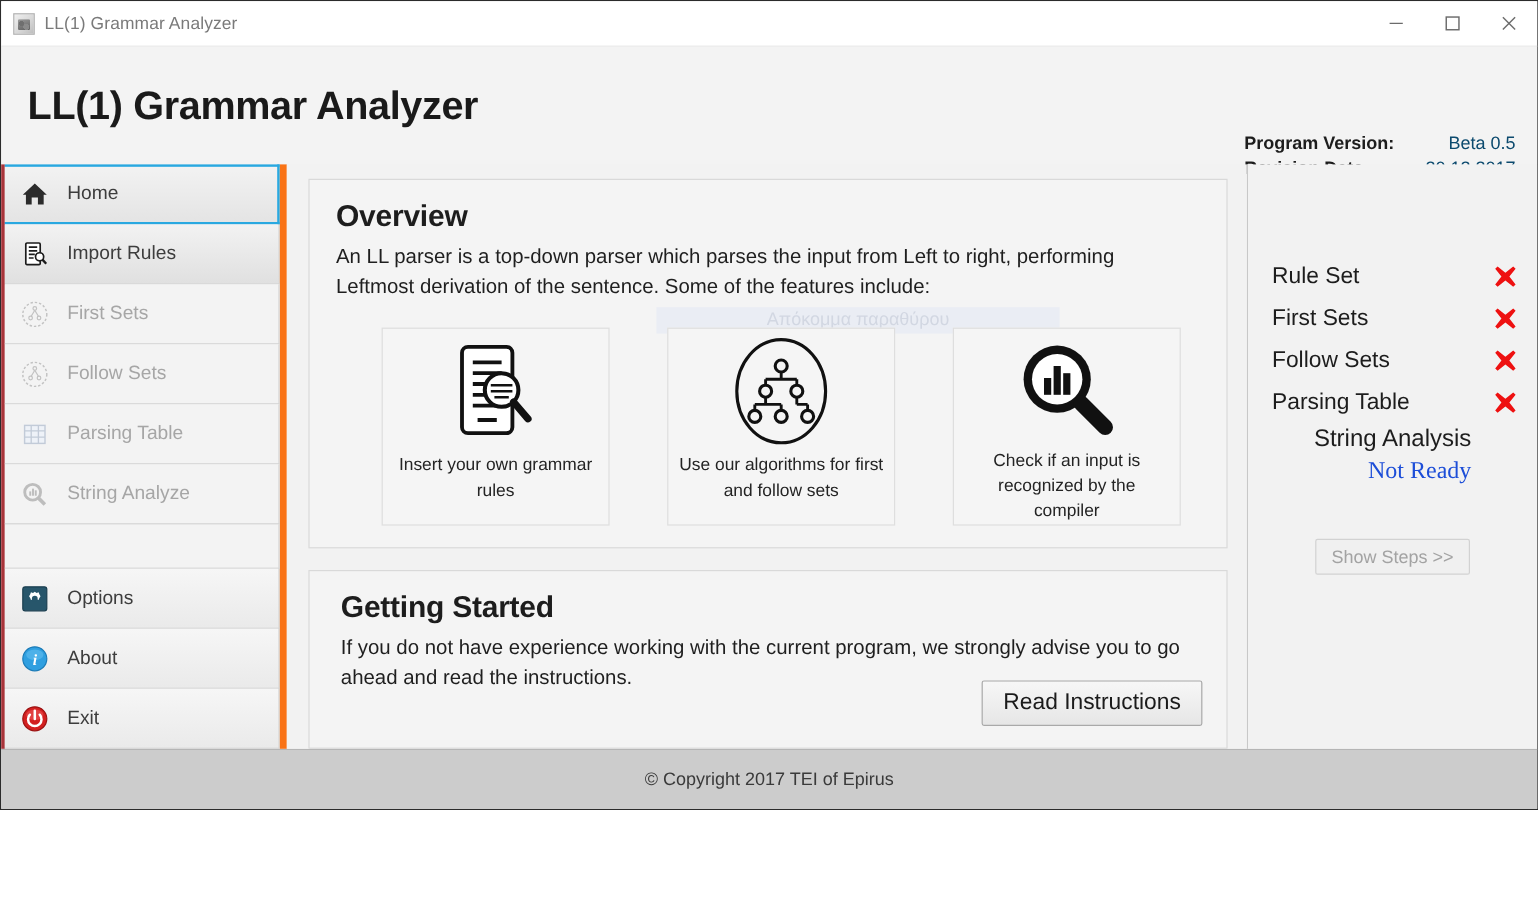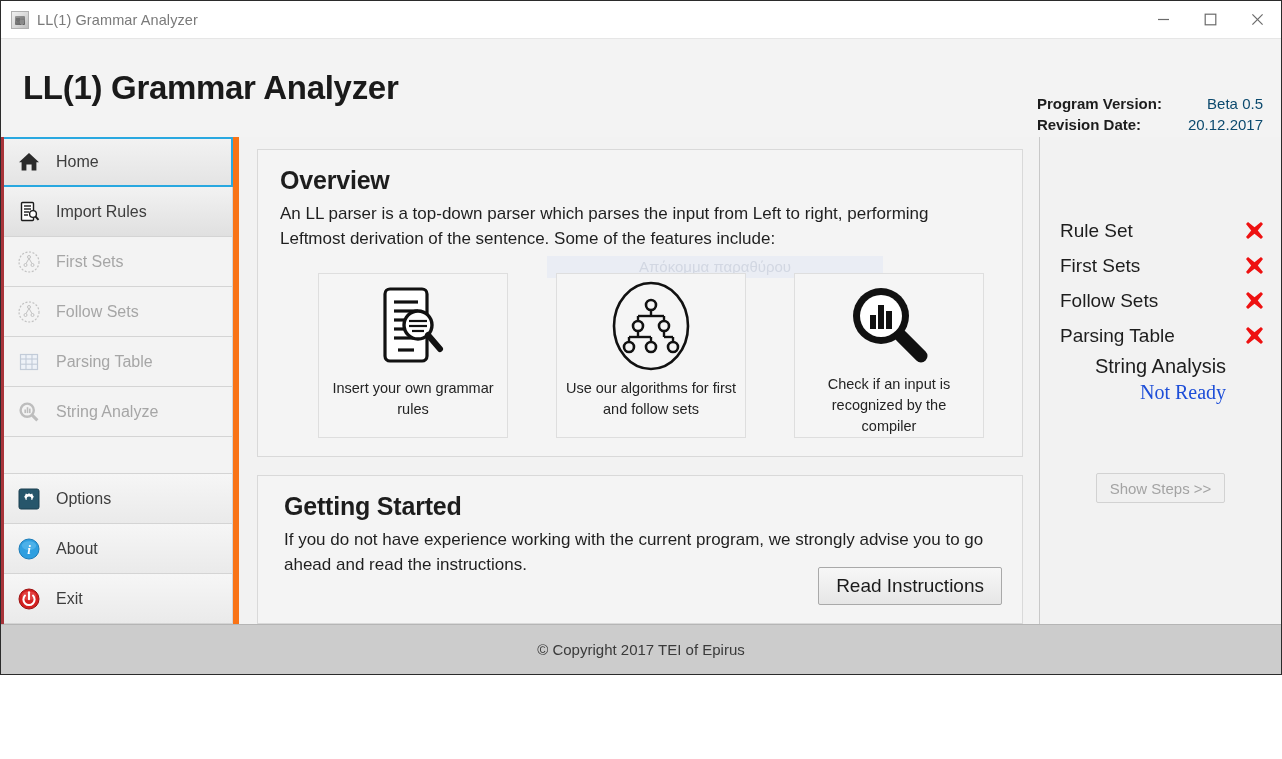--- a/index.html
+++ b/index.html
@@ -94,21 +94,21 @@
   #app-title {
     font-size: 33px;
     font-weight: bold;
     color: #1a1a1a;
     margin-left: 22px;
     letter-spacing: -0.3px;
   }
   #version-block {
     position: absolute;
     right: 18px;
-    top: 56px;
+    top: 72px;
     display: grid;
     grid-template-columns: auto auto;
     column-gap: 26px;
     row-gap: 4px;
     font-size: 15px;
     white-space: nowrap;
   }
   .ver-label {
     font-weight: bold;
     color: #1d1d1d;
@@ -330,21 +330,21 @@
   #analysis-title {
     font-size: 20px;
     color: #1d1d1d;
   }
   #analysis-state {
     font-size: 20px;
     color: #1d4ed8;
     font-family: Liberation Serif, serif;
   }
   #show-steps-button {
-    margin-top: 68px;
+    margin-top: 44px;
     height: 30px;
     padding: 0 13px;
     font-family: "Liberation Sans", sans-serif;
     font-size: 15px;
     color: #a3a3a3;
     background: #f0f0f0;
     border: 1px solid #d2d2d2;
     border-radius: 2px;
     cursor: default;
   }

